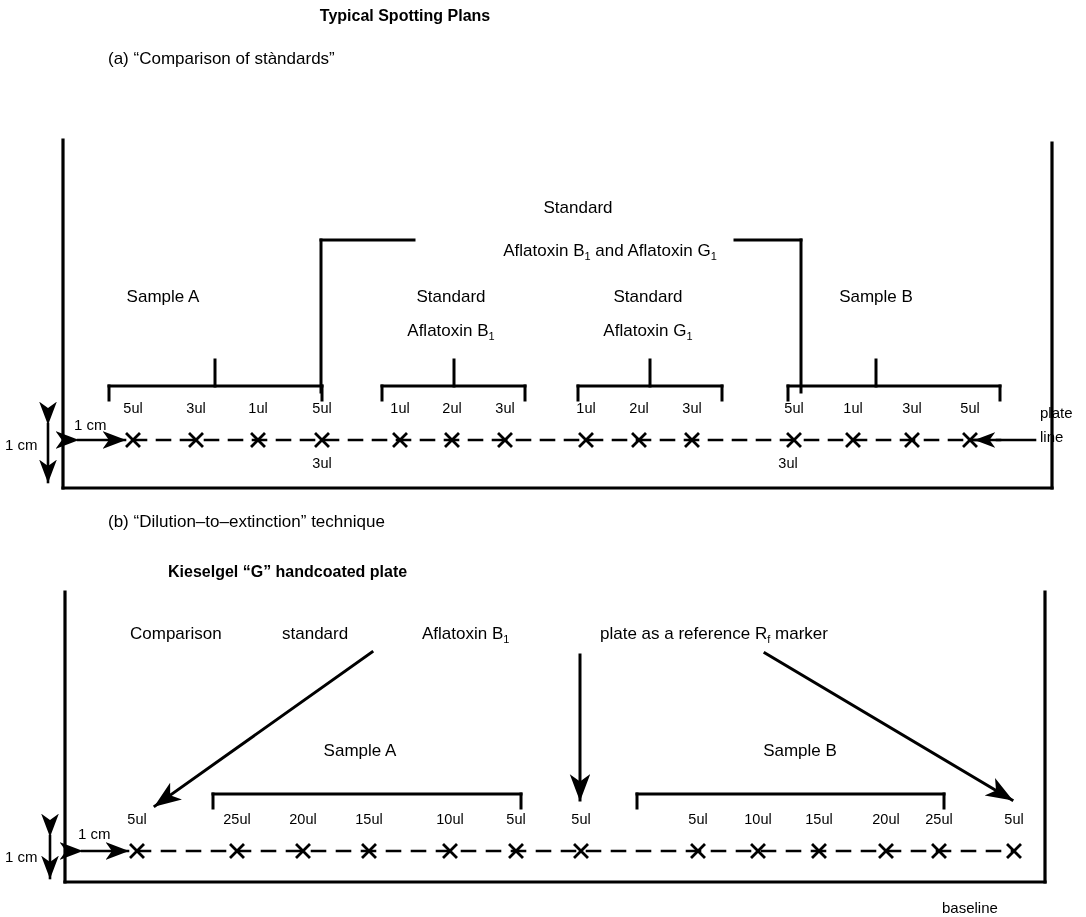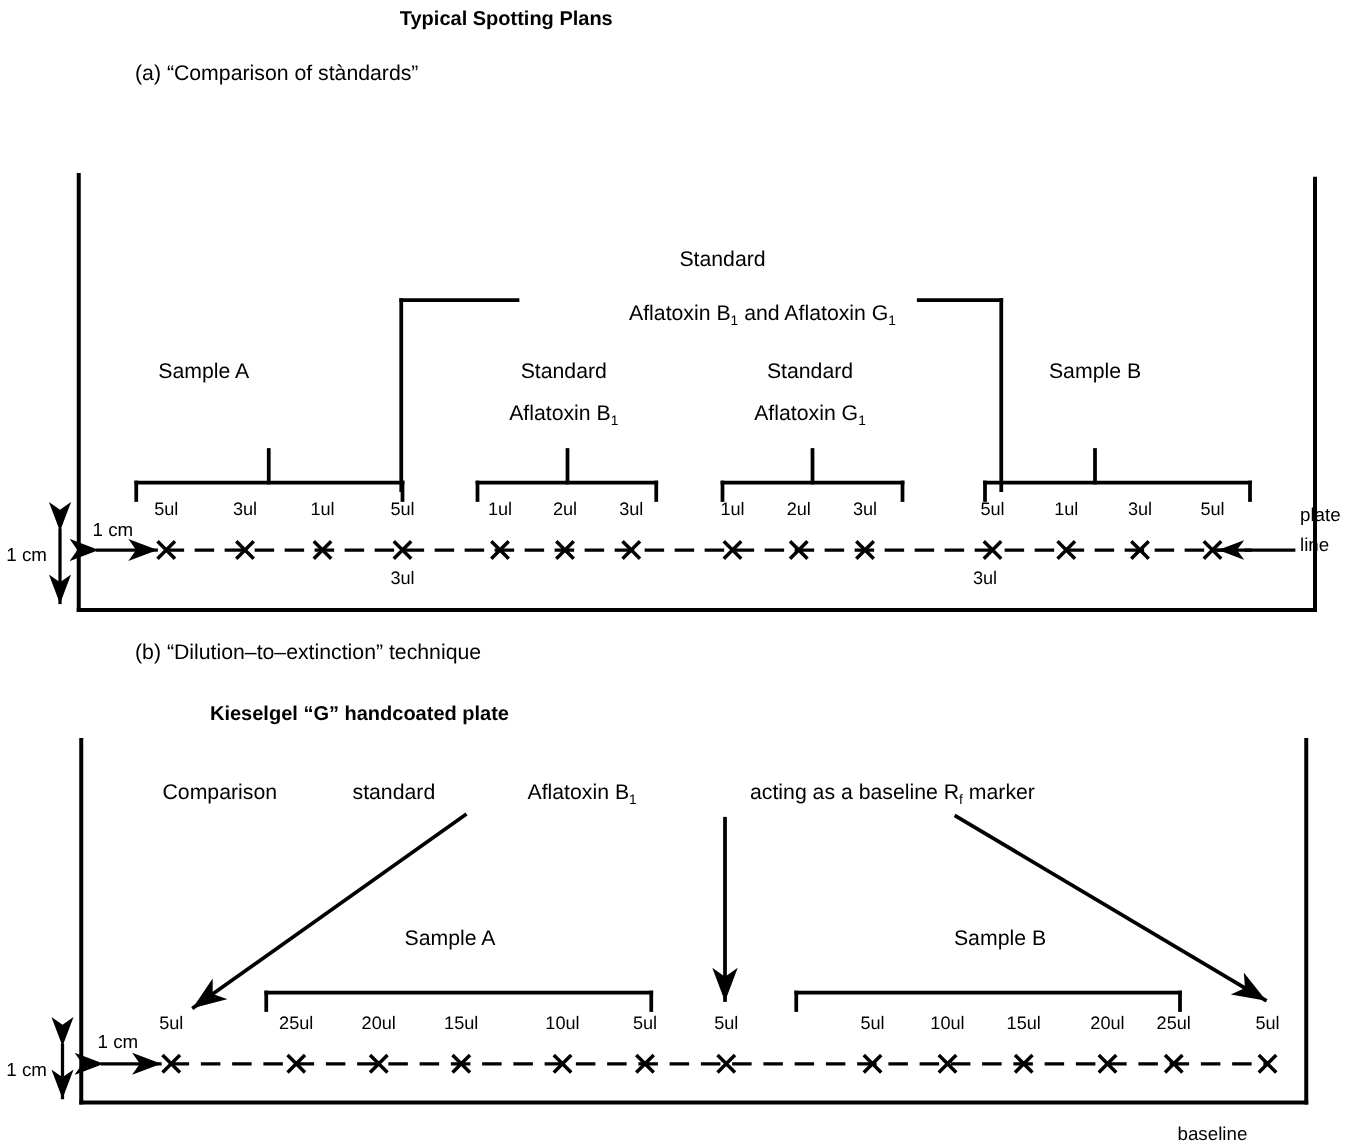--- a/index.html
+++ b/index.html
@@ -224,21 +224,21 @@
   <div class="txt hdr" style="left:108px;top:513px;">(b)  “Dilution–to–extinction” technique</div>
 
   <div class="txt hdr-b" style="left:168px;top:564px;">Kieselgel “G” handcoated plate</div>
 
   <div class="txt lbl" style="left:130px;top:625px;">Comparison</div>
   <div class="txt lbl" style="left:282px;top:625px;">standard</div>
   <div class="txt lbl" style="left:422px;top:625px;">
     <span>Aflatoxin B</span><span class="sub">1</span>
   </div>
   <div class="txt lbl" style="left:600px;top:625px;">
-    <span>acting as a baseline R</span><span class="sub">f</span><span> marker</span>
+    <span>plate as a reference R</span><span class="sub">f</span><span> marker</span>
   </div>
 
   <div class="txt lbl ctr" style="left:360px;top:742px;">Sample A</div>
   <div class="txt lbl ctr" style="left:800px;top:742px;">Sample B</div>
 
   <div class="txt vol ctr" style="left:137px;top:812px;">5ul</div>
   <div class="txt vol ctr" style="left:237px;top:812px;">25ul</div>
   <div class="txt vol ctr" style="left:303px;top:812px;">20ul</div>
   <div class="txt vol ctr" style="left:369px;top:812px;">15ul</div>
   <div class="txt vol ctr" style="left:450px;top:812px;">10ul</div>

